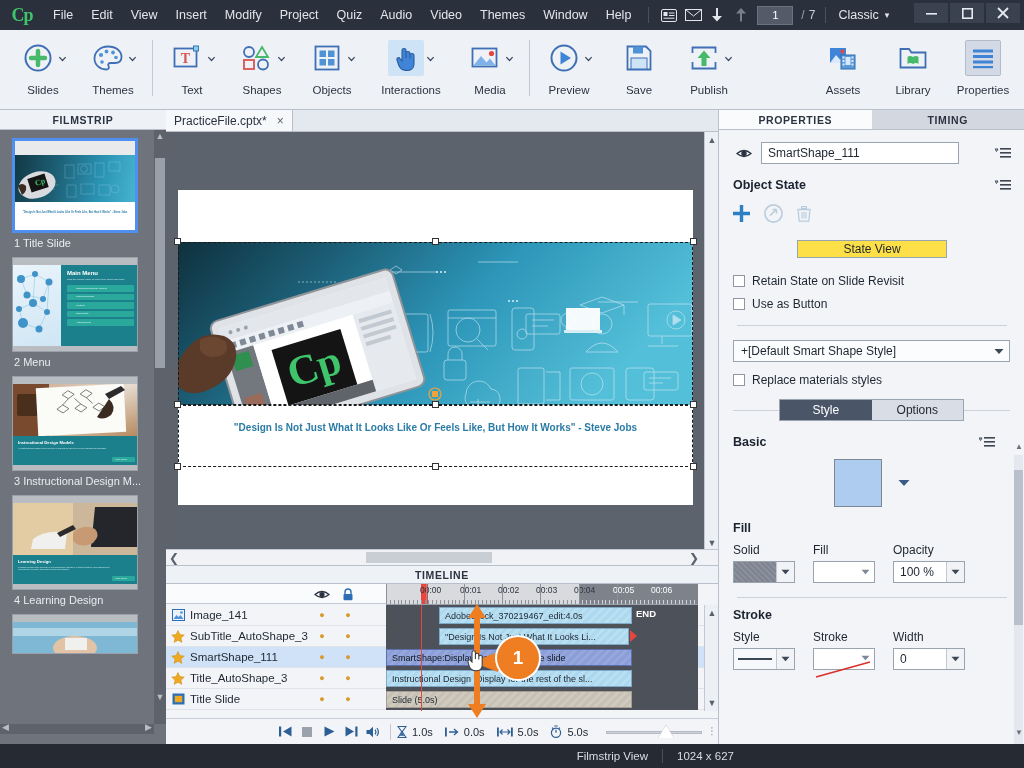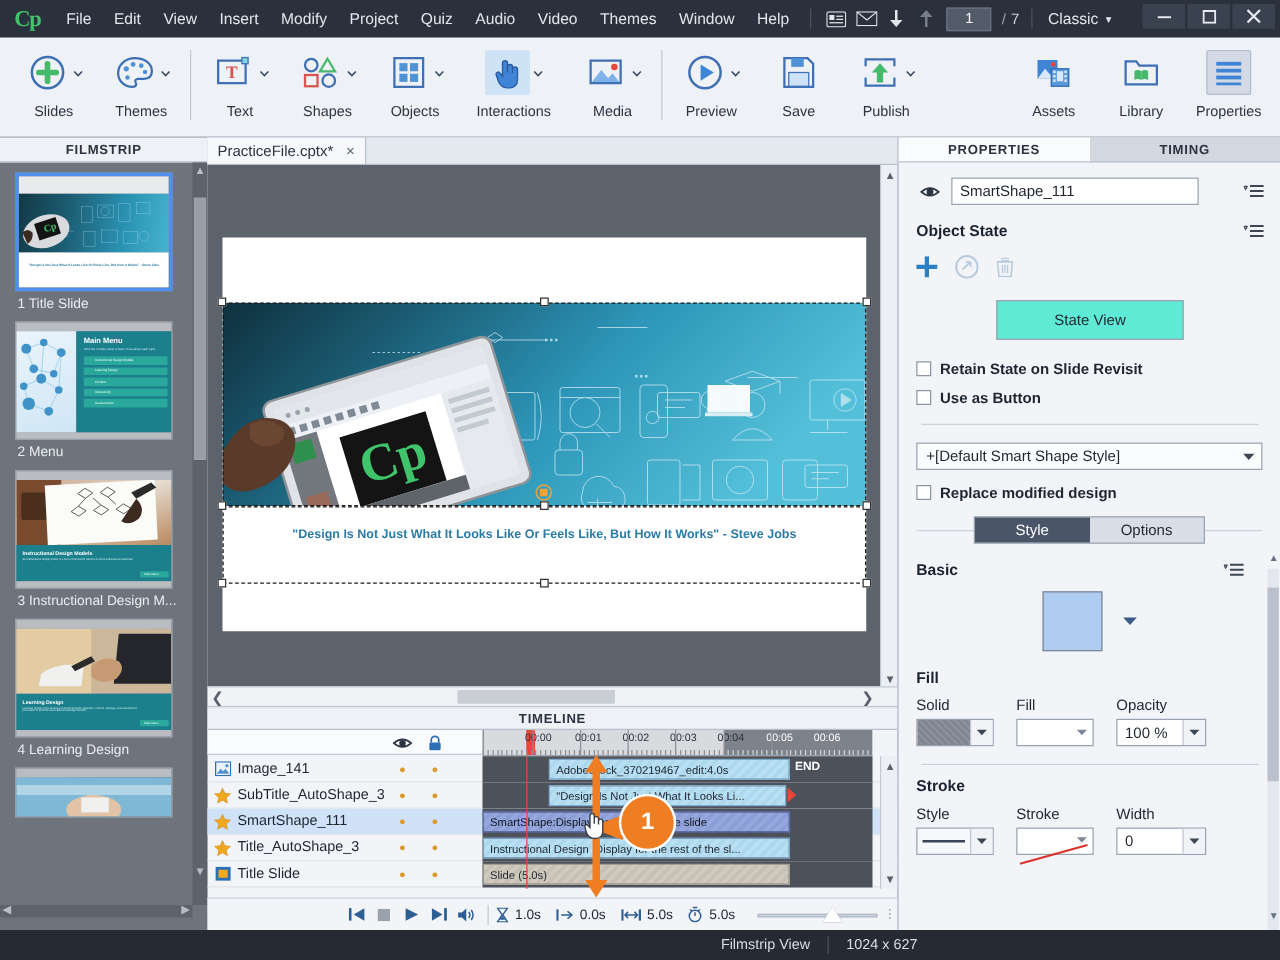--- a/index.html
+++ b/index.html
@@ -172,25 +172,25 @@
     height:22px; border:1px solid #9aa3b0; background:#fff; font-size:12px; color:#1f2630;
     padding:0 6px; line-height:20px;
   }
   .ham { width:18px; display:flex; align-items:center; justify-content:flex-end; gap:1px; color:#3d4654;}
   .sect-title { font-size:12.5px; font-weight:bold; color:#1b2330; }
   .selectbox {
     height:22px; border:1px solid #9aa3b0; background:#fbfcfe; font-size:12px; color:#1f2630;
     display:flex; align-items:center; justify-content:space-between; padding:0 5px 0 7px;
   }
   .btn-state {
-    height:32px; border:1px solid #9aa3b0; background:#5eead4; font-size:12px; color:#1f2630;
+    height:18px; border:1px solid #9aa3b0; background:#fde047; font-size:12px; color:#1f2630;
     display:flex; align-items:center; justify-content:center;
   }
   .chk { width:12px; height:12px; border:1px solid #8e96a3; background:#fff; display:inline-block; }
-  .chk-lbl { font-size:12px; color:#1f2630; margin-left:7px;font-weight:bold;}
+  .chk-lbl { font-size:12px; color:#1f2630; margin-left:7px;}
   .hr { height:1px; background:#ccd2dc; margin:12px 0; }
   .seg { display:flex; width:185px; height:22px; border:1px solid #9aa3b0; background:#d9dee6;}
   .seg div { flex:1; display:flex; align-items:center; justify-content:center; font-size:12px; color:#1f2630;}
   .seg div.on { background:#4a5568; color:#fff; }
   .swatch-big { width:48px; height:48px; background:#aecbf0; border:1px solid #7d8797;}
   .fld-lbl { font-size:12px; color:#1f2630; margin-bottom:4px;}
   .mini-sel { height:22px; border:1px solid #9aa3b0; background:#fff; display:flex; align-items:center; justify-content:space-between;}
   .mini-sel .arr { width:18px; display:flex; align-items:center; justify-content:center; border-left:1px solid #c3c9d3; height:100%; background:#f1f3f7;}
   .props-vsb { position:absolute; right:1px; top:140px; width:9px; height:160px; background:#e4e8ee;}
   .props-vsb-thumb { position:absolute; right:1px; top:170px; width:9px; height:120px; background:#b9c0cc;}
@@ -1187,21 +1187,21 @@
 
       <div class="selectbox" style="width:277px;margin-top:10px">
         <span>+[Default Smart Shape Style]</span>
         <svg width="10" height="7" viewBox="0 0 10 7">
             <path d="M0.5 1 L5 6 L9.5 1 Z" fill="#3d4654"></path>
           </svg>
       </div>
 
       <div class="row" style="margin-top:11px">
         <span class="chk"></span>
-        <span class="chk-lbl">Replace modified design</span>
+        <span class="chk-lbl">Replace materials styles</span>
       </div>
 
       <div style="position:relative;margin-top:12px;height:24px">
         <div class="hr" style="position:absolute;left:0;top:11px;width:277px;margin:0"></div>
         <div class="seg" style="position:absolute;left:46px;top:0">
           <div class="on">Style</div>
           <div>Options</div>
         </div>
       </div>
 

